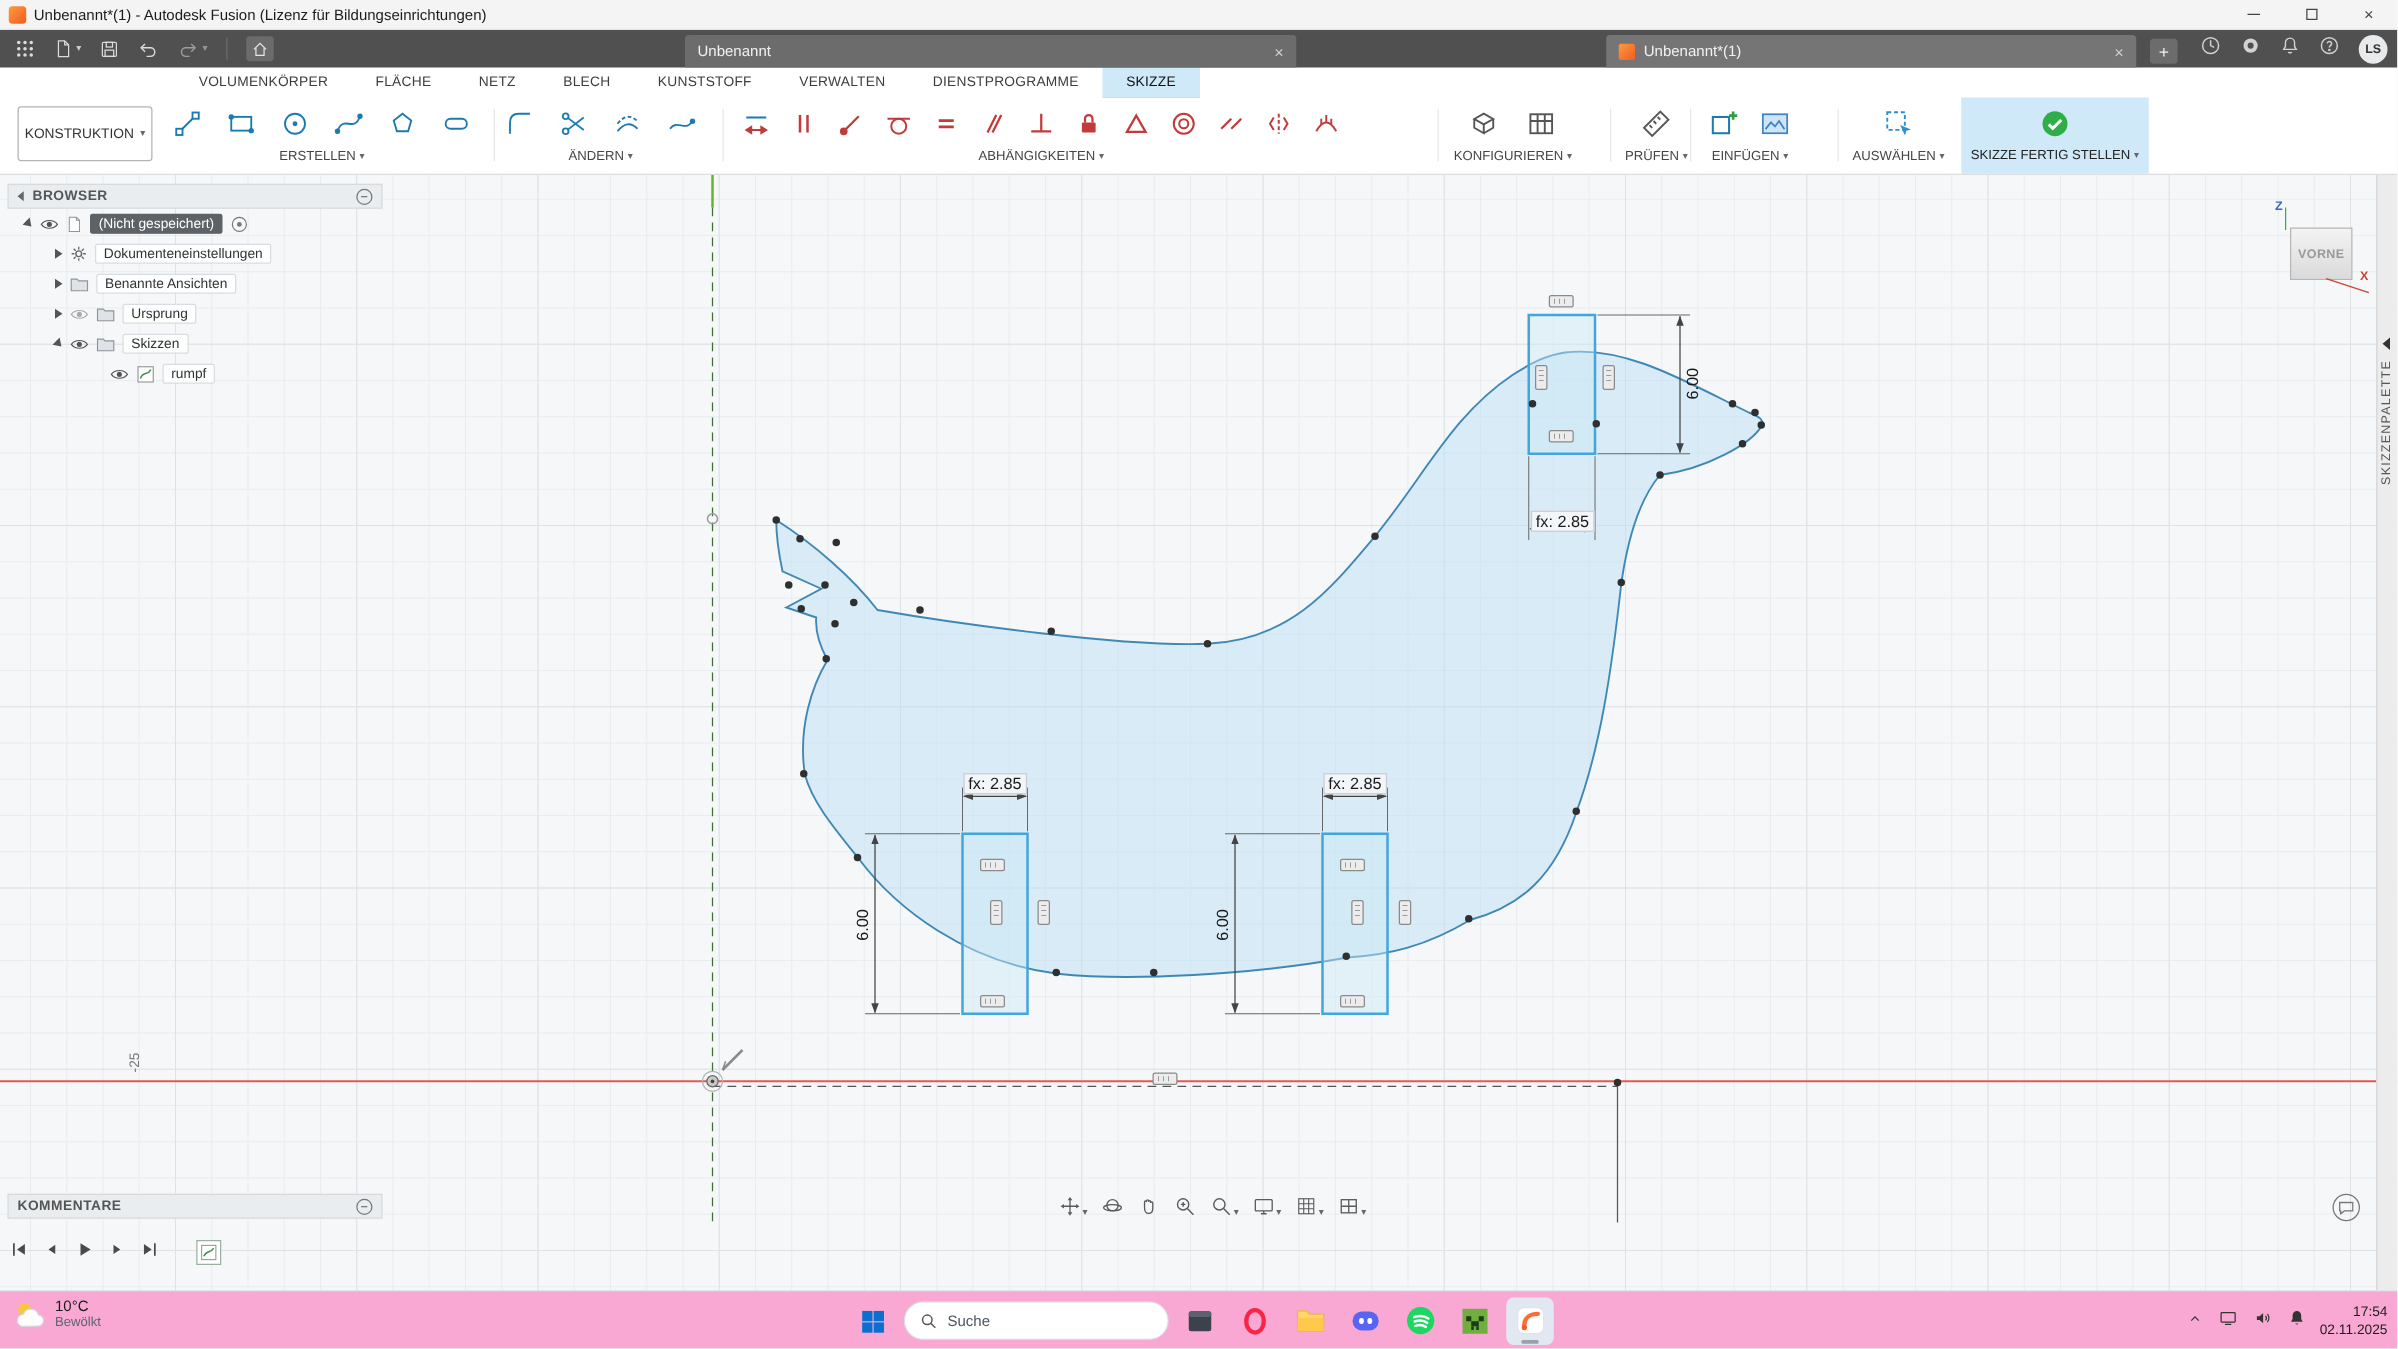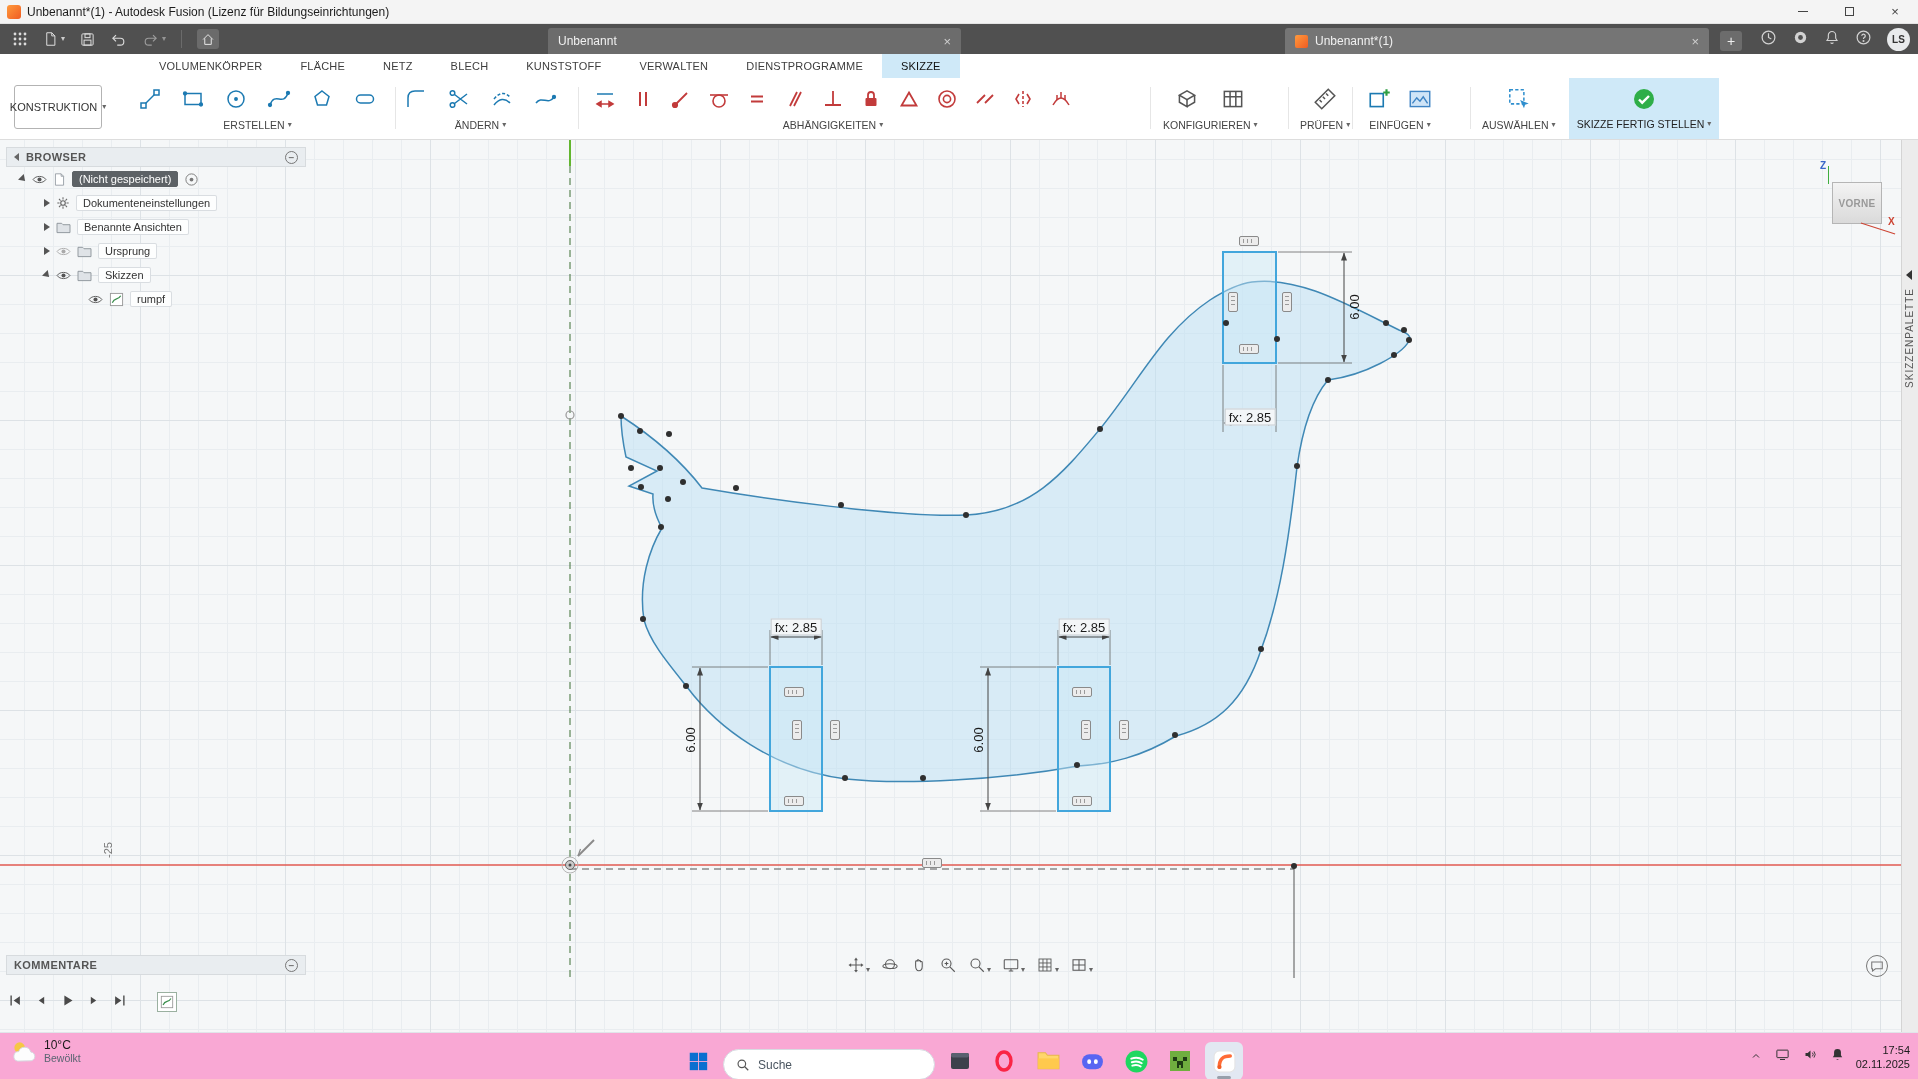--- a/index.html
+++ b/index.html
@@ -28,21 +28,21 @@
   .tab-right{position:absolute;right:8px;top:0;height:100%;display:flex;align-items:center;gap:15px}
   .avatar{width:23px;height:23px;border-radius:50%;background:#e8eaec;color:#333;font-size:10px;font-weight:bold;display:flex;align-items:center;justify-content:center}
 
   
   .ribbontabs{height:24px;background:#fff;display:flex;align-items:stretch;padding-left:140px;font-size:11px;color:#3d3d3d}
   .rtab{display:flex;align-items:center;padding:12px 19px;letter-spacing:.2px}
   .rtab.active{background:#cfe9f8;color:#111;border-bottom:2px solid #2ea3e6}
 
   
   .toolbar{height:62px;background:#fff;position:relative;border-bottom:1px solid #ddd}
-  .konstruktion{position:absolute;left:14px;top:7px;width:88px;height:44px;border:1px solid #b3b3b3;border-radius:3px;display:flex;align-items:center;justify-content:center;gap:5px;font-size:11px;color:#333}
+  .konstruktion{position:absolute;left:14px;top:7px;width:108px;height:44px;border:1px solid #b3b3b3;border-radius:3px;display:flex;align-items:center;justify-content:center;gap:5px;font-size:11px;color:#333}
   .tgroup{position:absolute;top:3px;display:flex;flex-direction:column;align-items:center}
   .tg-icons{display:flex;gap:13px;height:36px;align-items:center}
   .tg-icons.tight{gap:8px}
   .ticon{width:30px;height:30px;display:flex;align-items:center;justify-content:center}
   .tg-label{font-size:10.5px;color:#444;margin-top:2px;display:flex;gap:3px;align-items:center;white-space:nowrap}
   .caret{font-size:8px;color:#666;line-height:1}
   .tsep{position:absolute;top:9px;height:42px;width:1px;background:#e6e6e6}
   .finish{position:absolute;left:1569px;top:0;width:150px;height:61px;background:#cfe9f8;display:flex;flex-direction:column;align-items:center;justify-content:center;gap:3px}
   .finish .tg-label{margin-top:4px;color:#222}
 
@@ -100,21 +100,21 @@
   .nav-btn{display:flex;align-items:flex-end;gap:1px;padding:2px}
   .playback{position:absolute;left:8px;top:852px;display:flex;gap:12px;align-items:center}
   .tl-item{width:20px;height:20px;border:1px solid #9ab0a0;background:#fff;display:flex;align-items:center;justify-content:center;margin-left:18px}
   .comment-fab{position:absolute;left:1866px;top:815px;width:22px;height:22px;border:1.5px solid #777;border-radius:50%;display:flex;align-items:center;justify-content:center}
 
   
   .taskbar{height:47px;background:#f9a8d4;border-top:1px solid #e1e5ea;position:relative}
   .weather{position:absolute;left:10px;top:5px;display:flex;align-items:center;gap:7px}
   .weather .t1{font-size:12px;color:#1b1b1b}
   .weather .t2{font-size:10.5px;color:#5a6572}
-  .tb-center{position:absolute;left:679px;top:0;height:47px;display:flex;align-items:flex-end;gap:6px}
+  .tb-center{position:absolute;left:679px;top:0;height:47px;display:flex;align-items:center;gap:6px}
   .tb-icon{width:38px;height:38px;border-radius:6px;display:flex;align-items:center;justify-content:center}
   .tb-icon.active-app{background:#e2e8f2;position:relative}
   .tb-icon.active-app::after{content:"";position:absolute;bottom:1px;left:50%;transform:translateX(-50%);width:14px;height:3px;border-radius:2px;background:#98a0ab}
   .search-pill{width:212px;height:31px;border-radius:16px;background:#fff;border:1px solid #d8dce2;display:flex;align-items:center;gap:8px;padding:0 12px;font-size:12px;color:#4a5560}
   .tb-tray{position:absolute;right:8px;top:0;height:47px;display:flex;align-items:center;gap:11px}
   .clockblock{text-align:right;font-size:11px;color:#1b1b1b;line-height:14px}
 </style>
 </head>
 <body>
 
@@ -182,21 +182,21 @@
         </span>
       <span class="qsep"></span>
       <span class="home-btn">
           <svg width="14" height="13" viewBox="0 0 24 24" fill="none" stroke="#e8e8e8" stroke-width="1.8">
             <path d="M3 12 L12 3 L21 12"></path>
             <path d="M6 10 V21 H18 V10"></path>
           </svg>
         </span>
     </div>
 
-    <div class="doctab" style="left:548px;width:413px">
+    <div class="doctab" style="left:548px;width:489px">
       <span>Unbenannt</span>
       <span class="x">×</span>
     </div>
     <div class="doctab" style="left:1285px;width:424px;background:#757575">
       <span class="tab-ficon"></span>
       <span>Unbenannt*(1)</span>
       <span class="x">×</span>
     </div>
     <div class="newtab">+</div>
 

